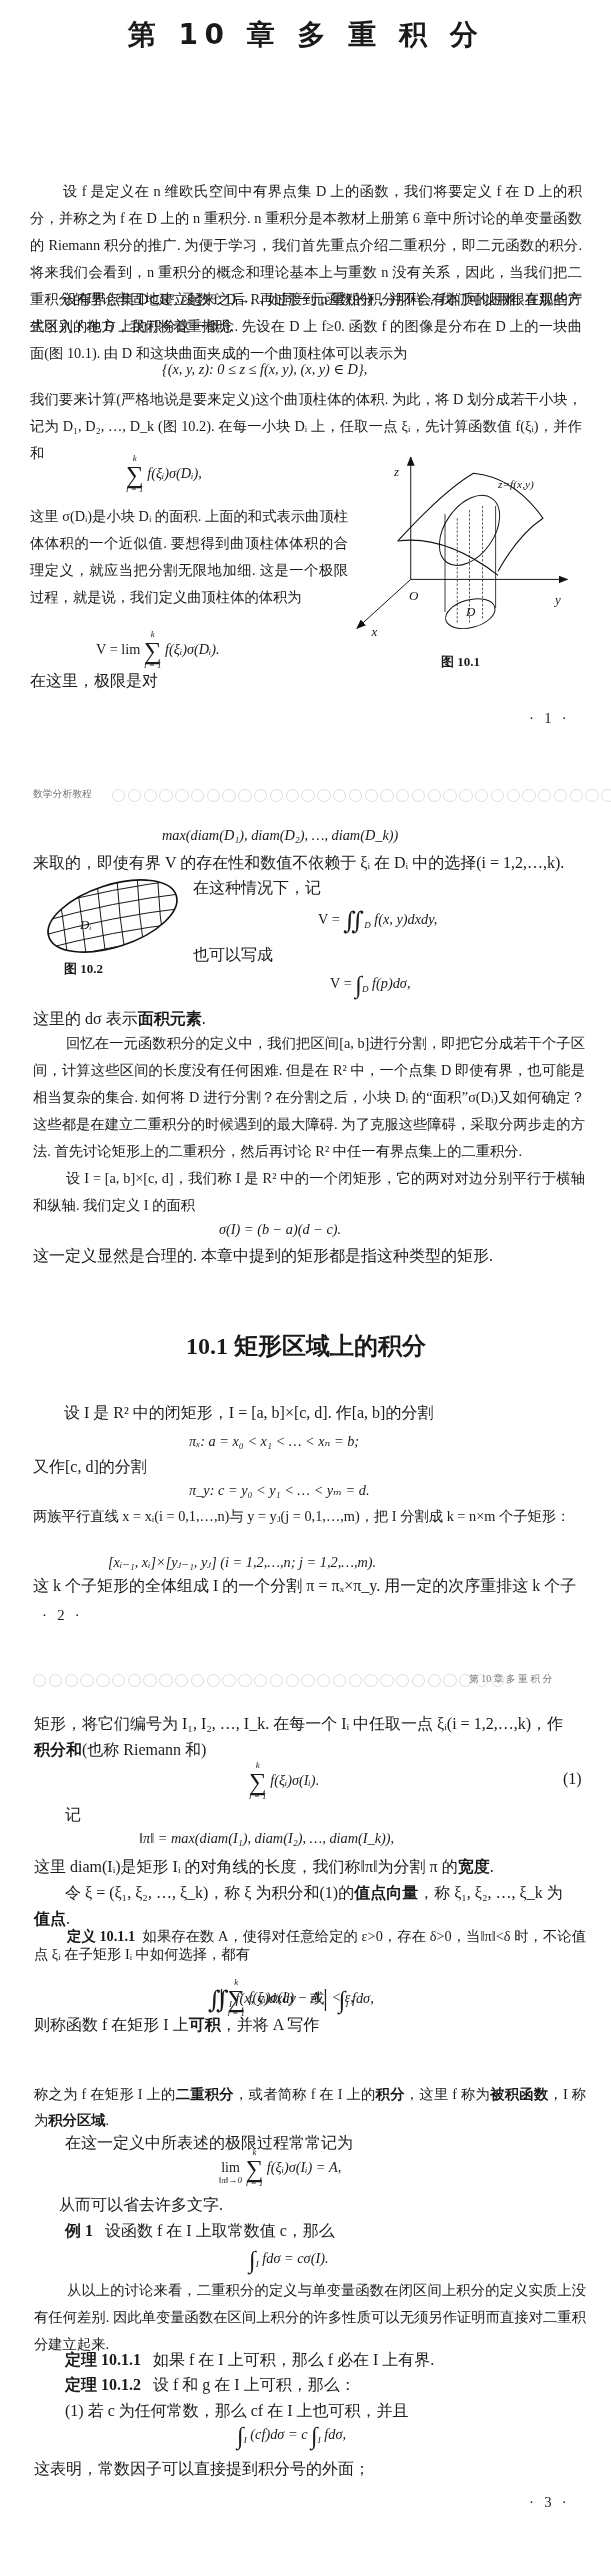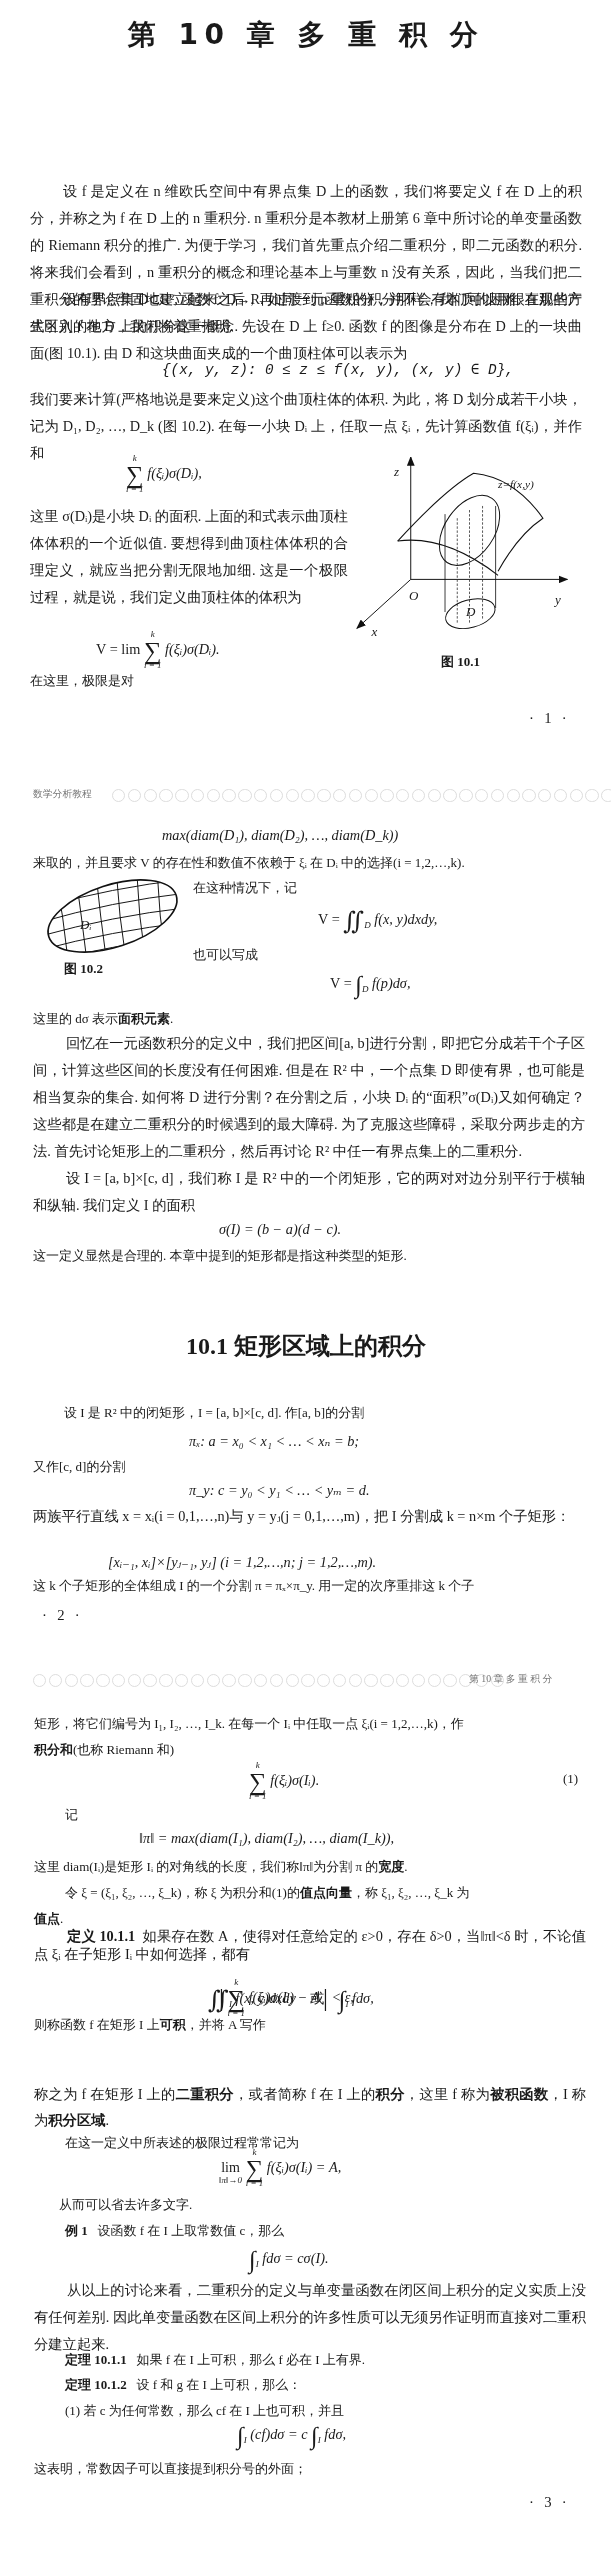--- a/index.html
+++ b/index.html
@@ -1,21 +1,21 @@
 <!DOCTYPE html>
 <html style="font-size:13px"><head>
 <meta charset="utf-8">
 <style>
   html, body { margin: 0; padding: 0; background: #ffffff; }
   body { width: 612px; height: 2576px; position: relative; overflow: hidden;
          font-family: "Liberation Serif", "DejaVu Serif", serif; color: #1a1a1a; }
   .abs { position: absolute; }
   .para { position: absolute; left: 30px; width: 552px; font-size: 14.3px; line-height: 27px; text-align: justify; }
   .indent { text-indent: 33px; }
-  .line { position: absolute; font-size: 13px; line-height: 19.6px; white-space: nowrap; }
+  .line { position: absolute; font-size: 16px; line-height: 19.6px; white-space: nowrap; }
   .eq { position: absolute; font-size: 14.3px; white-space: nowrap; font-style: italic; }
   .eq .up { font-style: normal; }
   .chapter-title { position: absolute; top: 16.3px; left: 0; width: 612px; text-align: center;
                    font-family: "DejaVu Sans", "Liberation Sans", sans-serif; font-size: 28px; letter-spacing: 6.5px; font-weight: bold; }
   .section-title { position: absolute; top: 1330px; left: 0; width: 612px; text-align: center;
                    font-size: 24px; font-weight: bold; }
   .pageno { position: absolute; font-size: 14.7px; letter-spacing: 3.3px; }
   .run-head { position: absolute; font-size: 9.8px; color: #777; }
   .circles { position: absolute; height: 13px; display: flex; gap: 2.4px; }
   .circles span { width: 11.4px; height: 11.4px; border: 0.8px solid #ddd; border-radius: 50%; display: inline-block; }
@@ -28,21 +28,21 @@
   sub, sup { font-size: 9px; }
 </style>
 </head>
 <body>
 
 <div class="chapter-title">第 10 章   多 重 积 分</div>
 
 <div class="para indent" style="top:178px;">设 f 是定义在 n 维欧氏空间中有界点集 D 上的函数，我们将要定义 f 在 D 上的积分，并称之为 f 在 D 上的 n 重积分. n 重积分是本教材上册第 6 章中所讨论的单变量函数的 Riemann 积分的推广. 为便于学习，我们首先重点介绍二重积分，即二元函数的积分. 将来我们会看到，n 重积分的概念和理论基本上与重数 n 没有关系，因此，当我们把二重积分的理论牢固地建立起来之后，再过渡到 n 重积分，并不会有本质的困难. 在那些产生区别的地方，我们将着重指明.</div>
 <div class="para indent" style="top:286px;">设有界点集 D⊂R², 函数 f: D→R. 如同一元函数的积分那样，我们可以用很直观的方式引入 f 在 D 上的积分这一概念. 先设在 D 上 f≥0. 函数 f 的图像是分布在 D 上的一块曲面(图 10.1). 由 D 和这块曲面夹成的一个曲顶柱体可以表示为</div>
 
-<div class="eq up" style="top:361px; left:162px;font-family:Liberation Mono, monospace;">{(x, y, z): 0 ≤ z ≤ f(x, y), (x, y) ∈ D},</div>
+<div class="eq up" style="top:361px; left:162px;">{(x, y, z): 0 ≤ z ≤ f(x, y), (x, y) ∈ D},</div>
 
 <div class="para" style="top:386px;">我们要来计算(严格地说是要来定义)这个曲顶柱体的体积. 为此，将 D 划分成若干小块，记为 D₁, D₂, …, D_k (图 10.2). 在每一小块 Dᵢ 上，任取一点 ξᵢ，先计算函数值 f(ξᵢ)，并作和</div>
 
 <div class="eq" style="top:454px; left:126px;">
   <span class="sumblock">
     <span class="lim">k</span>
     <span class="sig">∑</span>
     <span class="lim">i = 1</span>
   </span>
   <span>f(ξᵢ)σ(Dᵢ),</span>
@@ -122,21 +122,21 @@
     <span></span>
     <span></span>
     <span></span>
     <span></span>
     <span></span>
     <span></span>
     <span></span>
 </div>
 
 <div class="eq up" style="top:827px; left:162px;">max(diam(D₁), diam(D₂), …, diam(D_k))</div>
-<div class="line" style="top:853px; left:33px;">来取的，并且要求 V 的存在性和数值不依赖于 ξᵢ 在 Dᵢ 中的选择(i = 1,2,…,k).</div>
+<div class="line" style="top:853px; left:33px;">来取的，即使有界 V 的存在性和数值不依赖于 ξᵢ 在 Dᵢ 中的选择(i = 1,2,…,k).</div>
 
 <div class="abs" style="top:875px; left:39px; width:147px; height:82px;">
   <svg width="147" height="82" viewBox="0 0 180 100">
     <defs>
         <clipPath id="cl">
           <ellipse cx="90" cy="50" rx="82" ry="38" transform="rotate(-18 90 50)"></ellipse>
         </clipPath>
       </defs>
     <g clip-path="url(#cl)" stroke="#111" stroke-width="1.2" fill="none">
       <path d="M0,40 Q90,15 180,5"></path>

